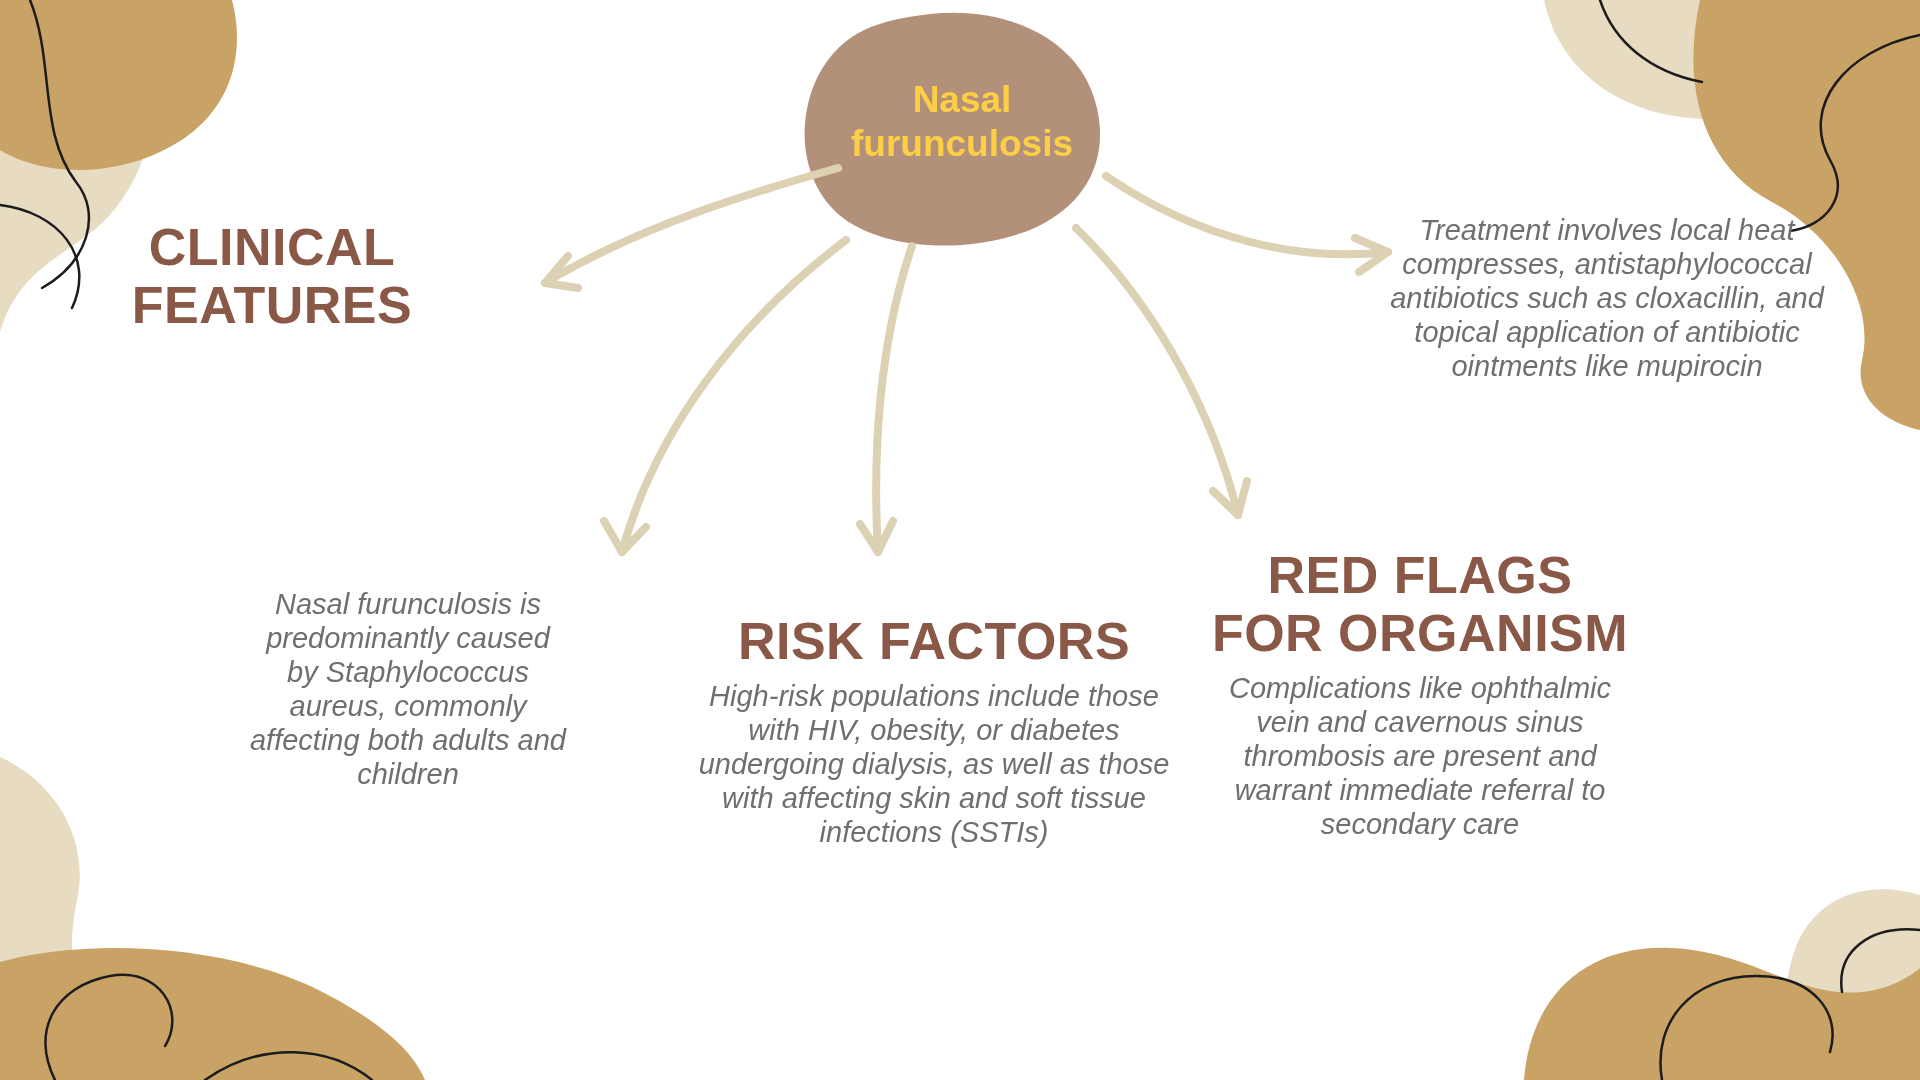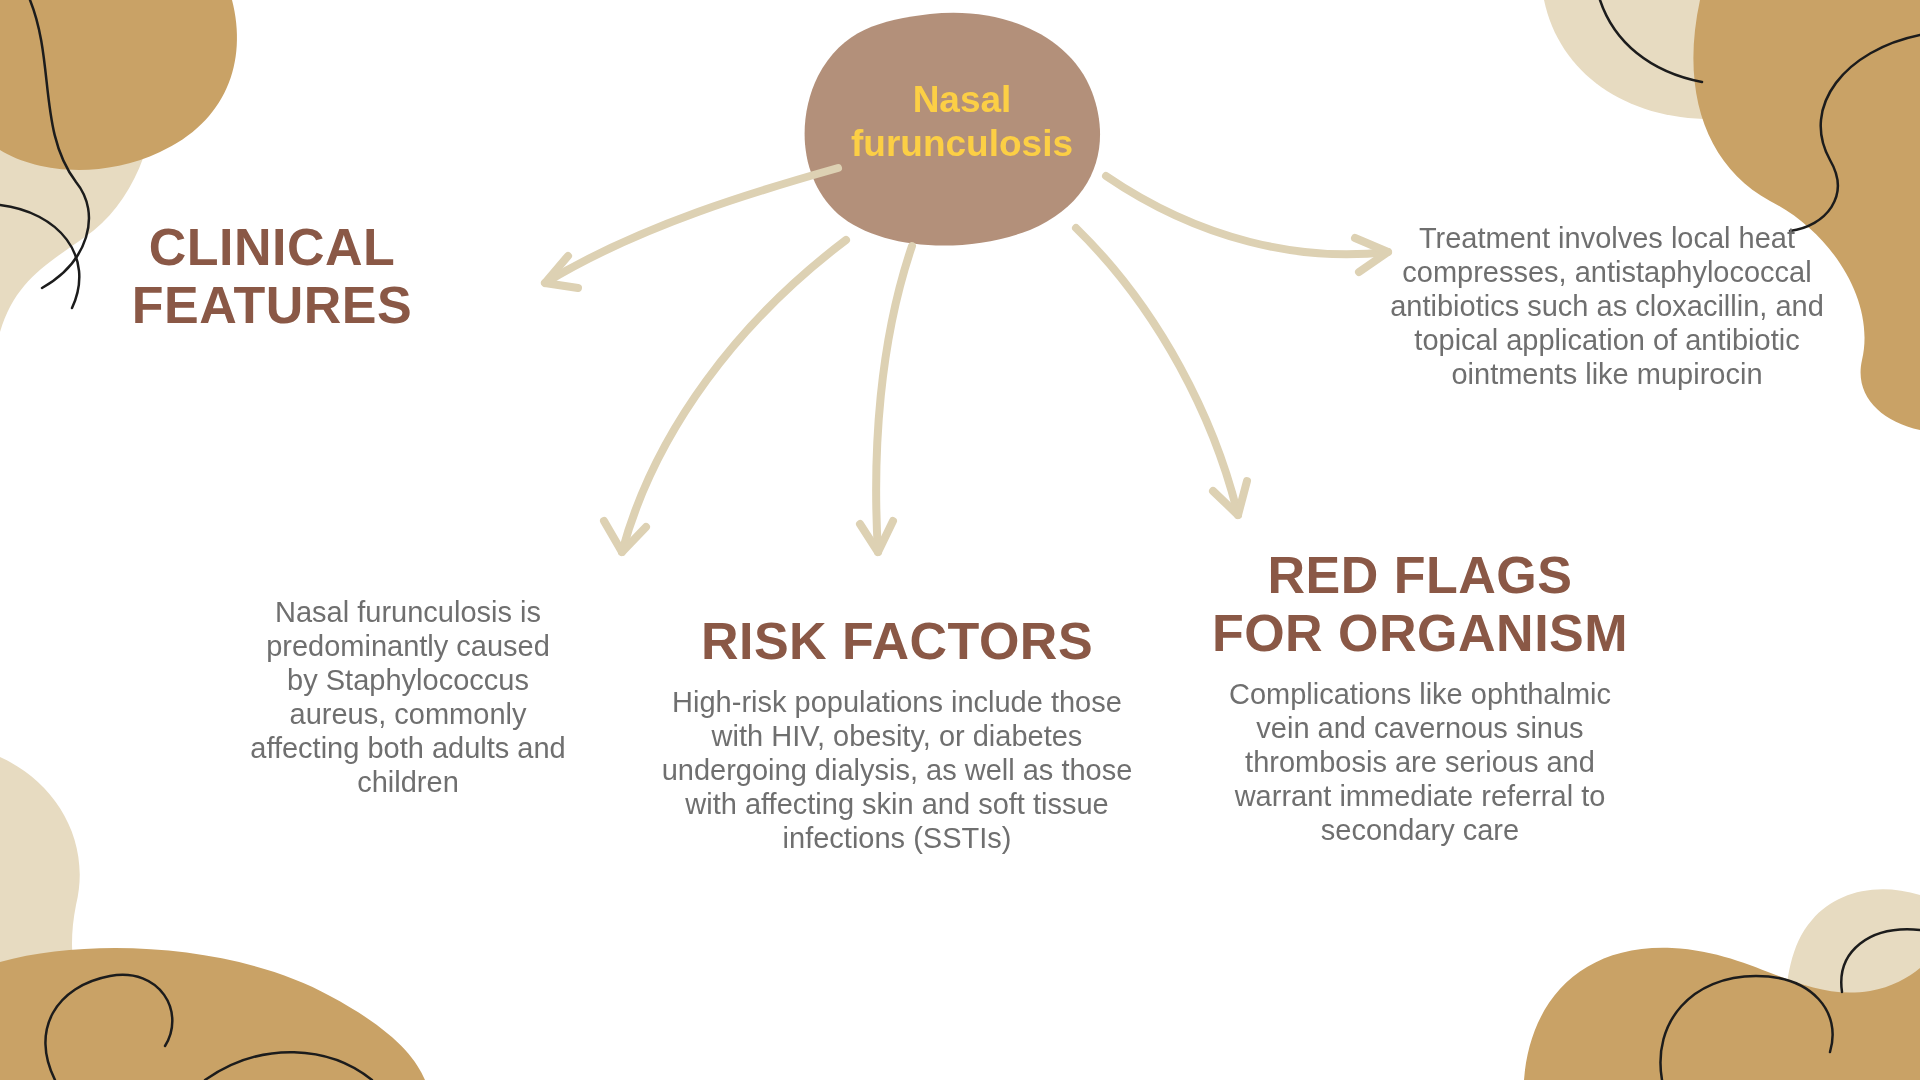--- a/index.html
+++ b/index.html
@@ -30,29 +30,29 @@
     position:absolute;left:802px;top:78px;width:320px;
     text-align:center;font-size:37px;font-weight:bold;line-height:1.18;
     color:var(--center-title);z-index:5;
   }
   .node{position:absolute;text-align:center;z-index:5;}
   .node h2{
     margin:0 0 10px 0;font-size:52px;font-weight:bold;line-height:1.12;
     letter-spacing:0.5px;color:var(--heading);
   }
   .node p{margin:0;font-size:29px;line-height:1.17;color:var(--body-text);}
-  .node .body-wrap{margin:16px auto;}
+  .node .body-wrap{margin:8px auto;font-style:italic;}
 
   #node-clinical{left:92px;top:218px;width:360px;}
   #node-clinical .body-wrap{width:438px;margin-left:-39px;}
   #node-management{left:1357px;top:206px;width:500px;}
   #node-management .body-wrap{width:500px;}
   #node-causative{left:228px;top:580px;width:360px;}
   #node-causative .body-wrap{width:320px;}
-  #node-risk{left:647px;top:612px;width:500px;}
+  #node-risk{left:684px;top:612px;width:500px;}
   #node-risk .body-wrap{width:500px;}
   #node-redflags{left:1210px;top:546px;width:420px;}
   #node-redflags .body-wrap{width:400px;}
 </style>
 </head>
 <body>
 
 <svg class="layer" viewBox="0 0 1920 1080" aria-hidden="true">
 
   <path class="fill-beige" d="M0 0 L148 0 C172 92 150 192 85 237 C45 265 15 282 0 332 Z"></path>
@@ -116,15 +116,15 @@
 <div class="node" id="node-risk">
   <h2>RISK FACTORS</h2>
   <div class="body-wrap">
       <p>High-risk populations include those with HIV, obesity, or diabetes undergoing dialysis, as well as those with affecting skin and soft tissue infections (SSTIs)</p>
     </div>
 </div>
 
 <div class="node" id="node-redflags">
   <h2>RED FLAGS FOR ORGANISM</h2>
   <div class="body-wrap">
-      <p>Complications like ophthalmic vein and cavernous sinus thrombosis are serious and warrant immediate referral to secondary care</p>
+      <p>Complications like ophthalmic vein and cavernous sinus thrombosis are present and warrant immediate referral to secondary care</p>
     </div>
 </div>
 
 </body></html>

